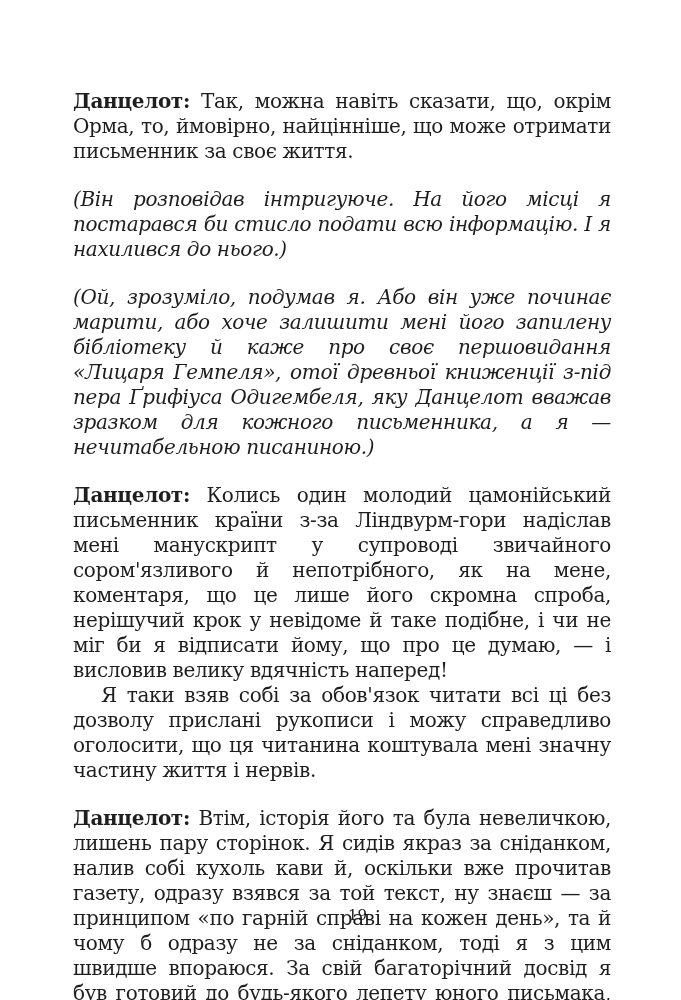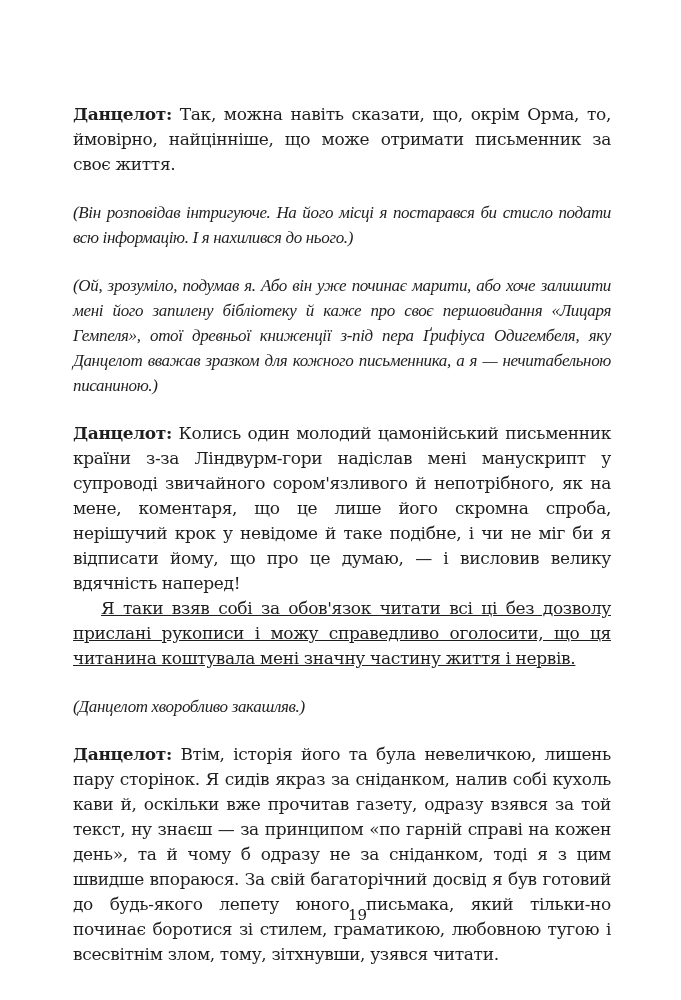--- a/index.html
+++ b/index.html
@@ -10,28 +10,28 @@
       overflow: hidden;
       font-family: "DejaVu Serif", "Liberation Serif", serif;
       color: #1e1e1e;
     }
     .page {
       position: absolute;
       left: 73px; top: 86px;
       width: 538px;
     }
     .para {
-      font-size: 17px;
+      font-size: 20px;
       line-height: 25px;
-      margin: 16px 0 23px 0;
+      margin: 3px 0 23px 0;
       text-align: justify;
       letter-spacing: -0.35px;
     }
-    .para.cont { margin-top: -23px; text-indent: 28px; text-decoration: underline; }
-    .para.stage { font-style: italic; font-family: Liberation Serif, serif; }
+    .para.cont { margin-top: -23px; text-indent: 28px; }
+    .para.stage { font-style: italic; }
     .speaker { font-weight: bold; }
     .page-number {
       position: absolute;
       left: 0; width: 681px;
       top: 906px;
       text-align: center;
       font-size: 15px;
       font-family: "DejaVu Serif", "Liberation Serif", serif;
       padding-left: 17px;
     }
@@ -45,18 +45,17 @@
   <p class="para stage">(Він розповідав інтригуюче. На його місці я постарався би стисло подати всю інформацію. І я нахилився до нього.)</p>
 
 
   <p class="para stage">(Ой, зрозуміло, подумав я. Або він уже починає марити, або хоче залишити мені його запилену бібліотеку й каже про своє першовидання «Лицаря Гемпеля», отої древньої книженції з-під пера Ґрифіуса Одигембеля, яку Данцелот вважав зразком для кожного письменника, а я — нечитабельною писаниною.)</p>
 
 
   <p class="para"><span class="speaker">Данцелот:</span><span> Колись один молодий цамонійський письменник країни з-за Ліндвурм-гори надіслав мені манускрипт у супроводі звичайного сором'язливого й непотрібного, як на мене, коментаря, що це лише його скромна спроба, нерішучий крок у невідоме й таке подібне, і чи не міг би я відписати йому, що про це думаю, — і висловив велику вдячність наперед!</span></p>
 
   <p class="para cont">Я таки взяв собі за обов'язок читати всі ці без дозволу прислані рукописи і можу справедливо оголосити, що ця читанина коштувала мені значну частину життя і нервів.</p>
 
-  <p class="para stage">(Данцелот хворобливо закашляв.)</p>
 
   <p class="para"><span class="speaker">Данцелот:</span><span> Втім, історія його та була невеличкою, лишень пару сторінок. Я сидів якраз за сніданком, налив собі кухоль кави й, оскільки вже прочитав газету, одразу взявся за той текст, ну знаєш — за принципом «по гарній справі на кожен день», та й чому б одразу не за сніданком, тоді я з цим швидше впораюся. За свій багаторічний досвід я був готовий до будь-якого лепету юного письмака, який тільки-но починає боротися зі стилем, граматикою, любовною тугою і всесвітнім злом, тому, зітхнувши, узявся читати.</span></p>
 </div>
 
 <div class="page-number">19</div>
 
 </body></html>

